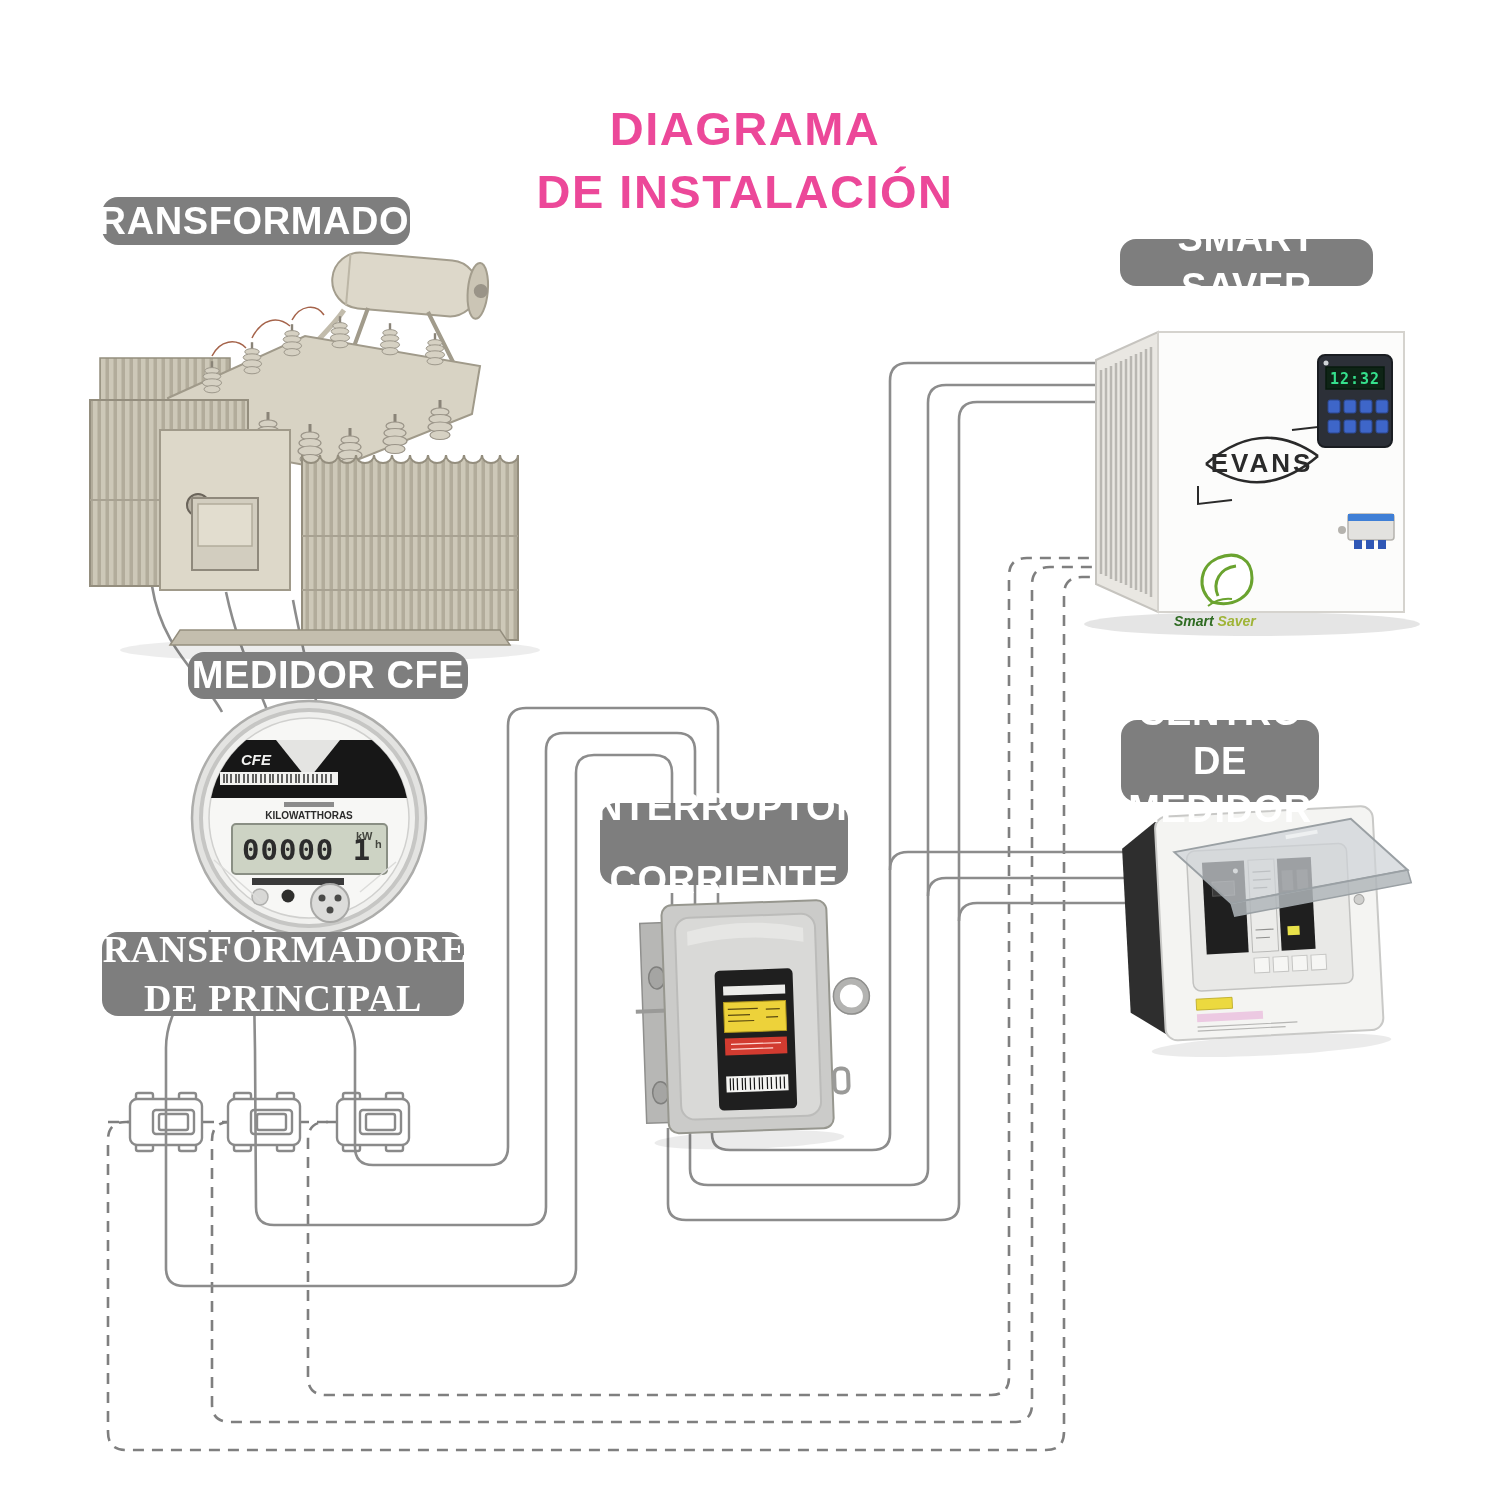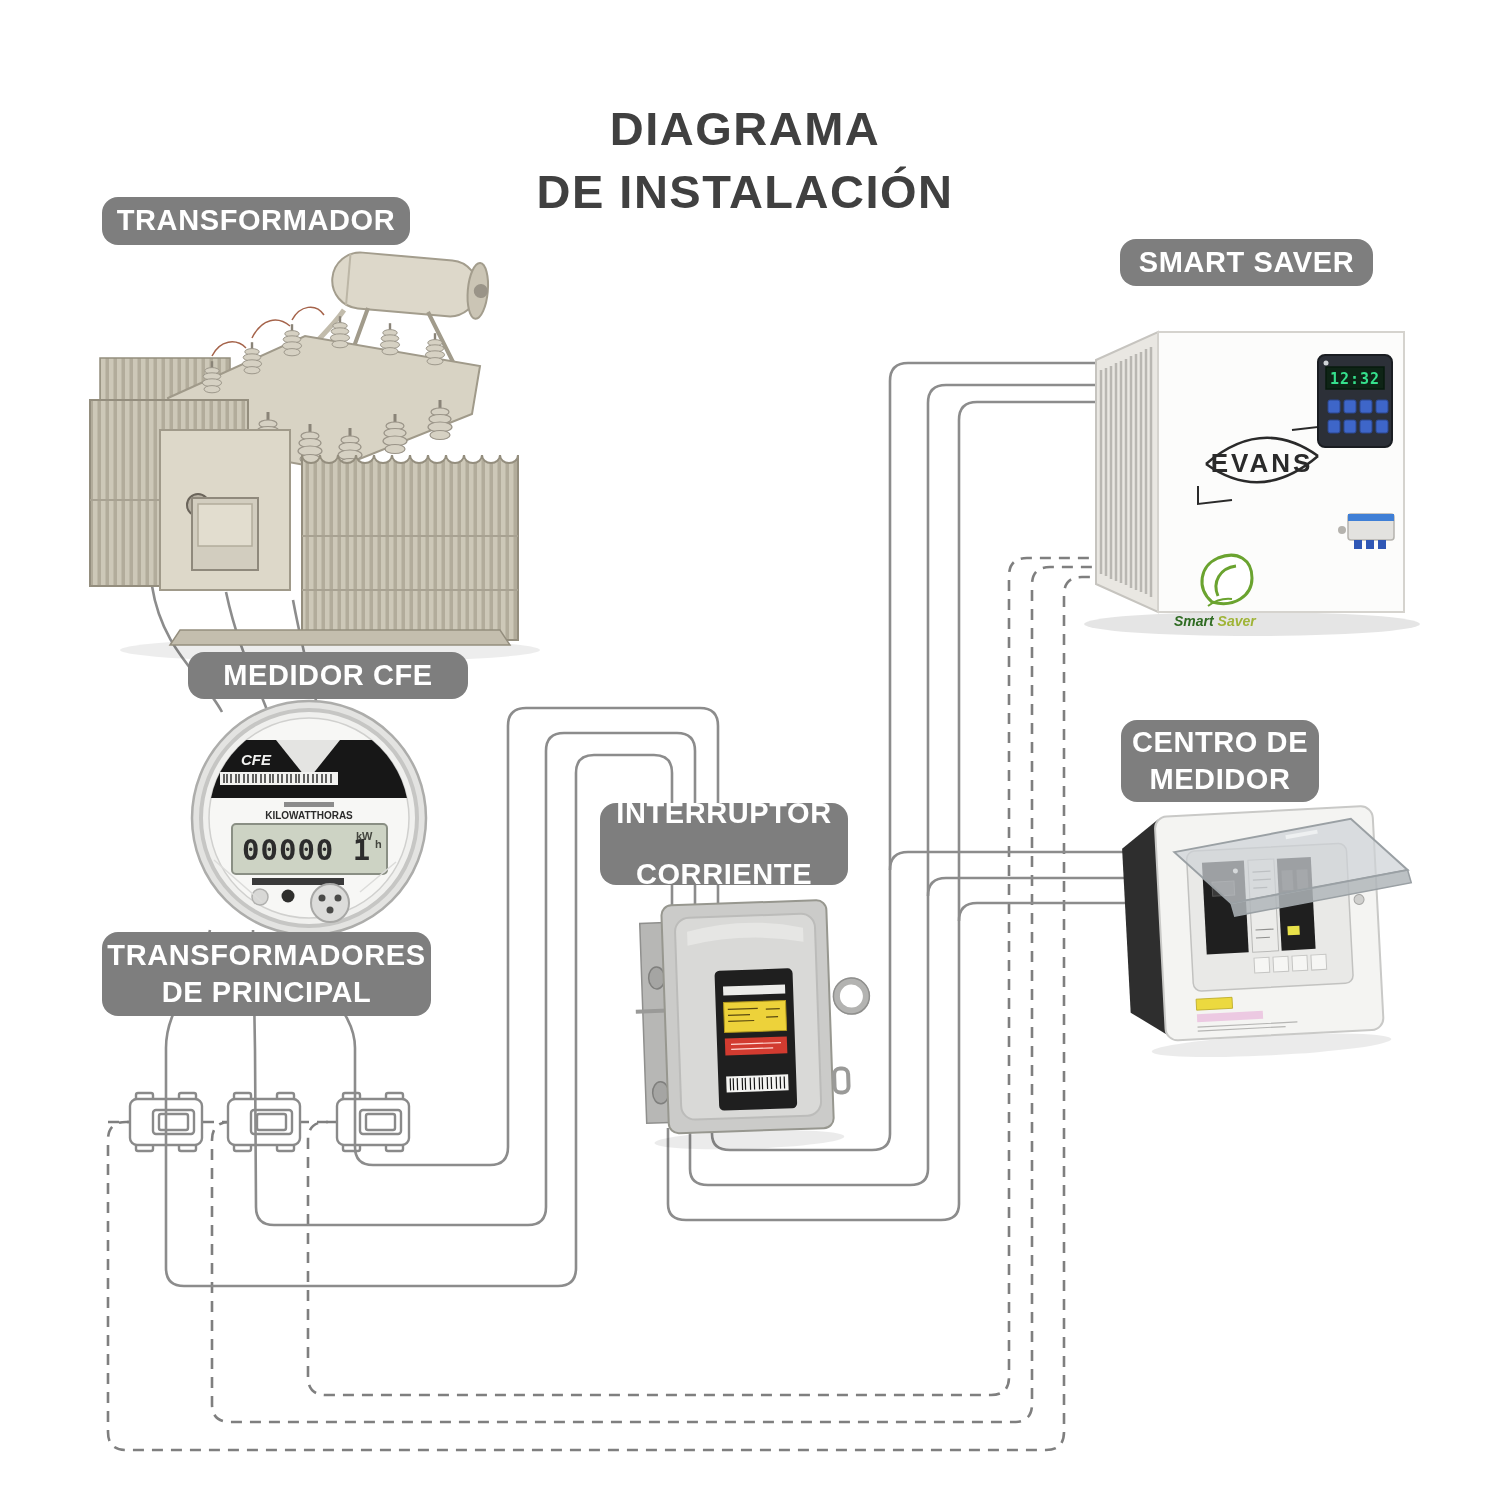--- a/index.html
+++ b/index.html
@@ -1,29 +1,29 @@
 <!DOCTYPE html>
 <html><head>
 <meta charset="utf-8">
 <style>
   html,body{margin:0;padding:0;background:#fff;}
   .canvas{position:relative;width:1500px;height:1500px;background:#ffffff;overflow:hidden;
           font-family:"Liberation Sans",sans-serif;}
   .layer{position:absolute;top:0;left:0;}
   .title{position:absolute;top:98px;left:345px;width:800px;text-align:center;
-         color:#404040;font-weight:700;font-size:47px;line-height:1.34;letter-spacing:1.5px;}
+         color:#ec4899;font-weight:700;font-size:47px;line-height:1.34;letter-spacing:1.5px;}
   .lbl{position:absolute;background:#7e7e7e;color:#ffffff;font-weight:700;letter-spacing:.6px;
        display:flex;flex-direction:column;justify-content:center;align-items:center;
-       border-radius:16px;font-size:29px;line-height:1.28;text-align:center;z-index:30;}
+       border-radius:16px;font-size:38px;line-height:1.28;text-align:center;z-index:30;}
   .lbl-transformador{left:102px;top:197px;width:308px;height:48px;}
   .lbl-smart-saver{left:1120px;top:239px;width:253px;height:47px;}
   .lbl-medidor{left:188px;top:652px;width:280px;height:47px;}
   .lbl-interruptor{left:600px;top:803px;width:248px;height:82px;gap:24px;}
   .lbl-centro{left:1121px;top:720px;width:198px;height:82px;border-radius:16px;}
-  .lbl-tcorriente{left:102px;top:932px;width:329px;height:84px;}
+  .lbl-tcorriente{left:102px;top:932px;width:362px;height:84px;font-family:Liberation Serif, serif;}
   svg text{font-family:"Liberation Sans",sans-serif;}
   .mono{font-family:"DejaVu Sans Mono",monospace;}
 </style>
 </head>
 <body>
 
 <div class="canvas">
 
   <svg class="layer" width="1500" height="1500">
 

